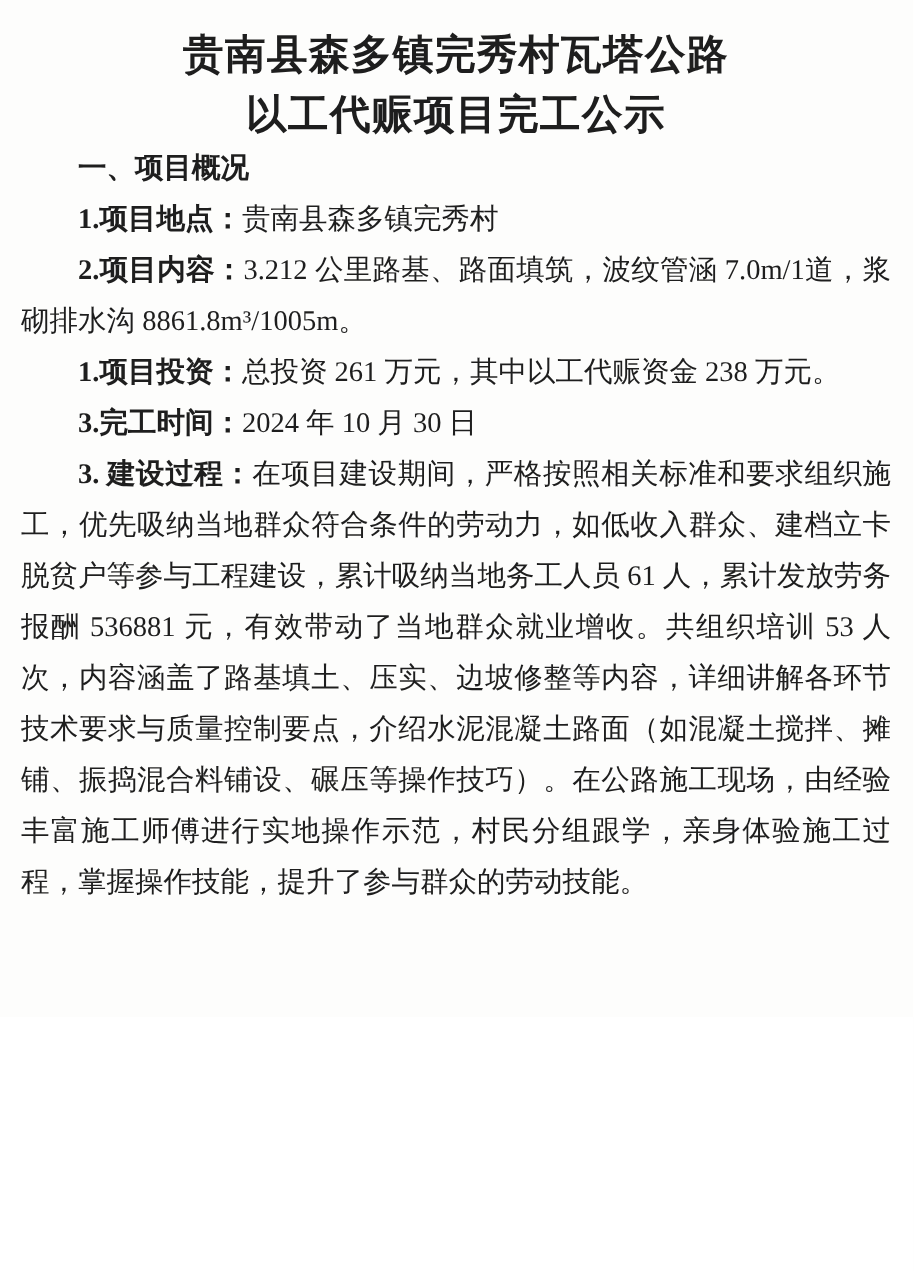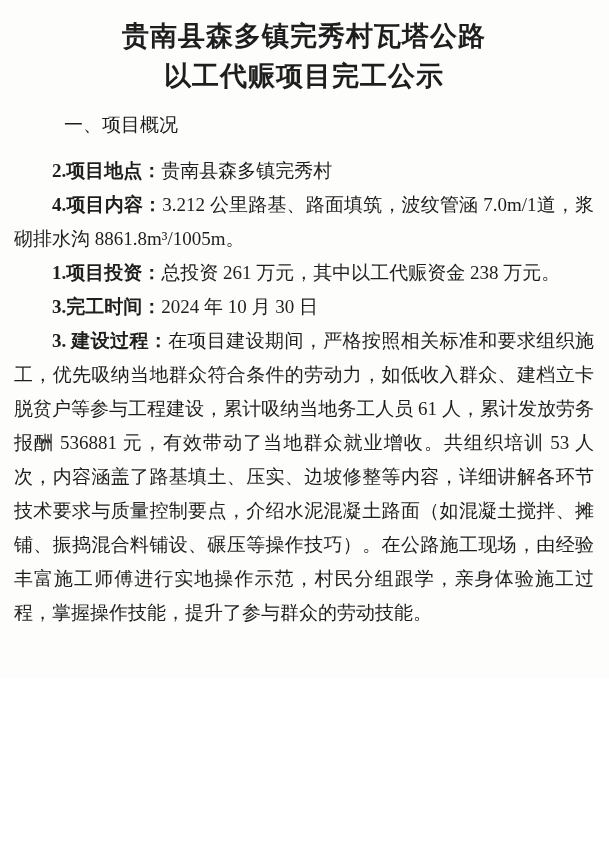--- a/index.html
+++ b/index.html
@@ -36,47 +36,47 @@
   .salutation {
     margin: 45px 0 0 0;
   }
   .para {
     margin: 0;
   }
   .indent {
     text-indent: 2em;
   }
   .section-heading {
-    margin: 12px;
+    margin: 0;
     font-size: 19px;
     line-height: 34px;
-    font-weight: normal;
+    font-weight: bold;
     text-indent: 2em;
   }
   .item-label {
     font-weight: bold;
   }
 </style>
 </head>
 <body>
 
 <div class="page">
 
   <h1 class="doc-title">
     <span class="title-line">贵南县森多镇完秀村瓦塔公路</span>
     <span class="title-line">以工代赈项目完工公示</span>
   </h1>
 
 
 
   <h2 class="section-heading">一、项目概况</h2>
 
-  <p class="para indent"><span class="item-label">2.项目地点：</span><span>贵南县森多镇完秀村</span></p>
+  <p class="para indent"><span class="item-label">1.项目地点：</span><span>贵南县森多镇完秀村</span></p>
 
-  <p class="para indent"><span class="item-label">4.项目内容：</span><span>3.212 公里路基、路面填筑，波纹管涵 7.0m/1道，浆砌排水沟 8861.8m³/1005m。</span></p>
+  <p class="para indent"><span class="item-label">2.项目内容：</span><span>3.212 公里路基、路面填筑，波纹管涵 7.0m/1道，浆砌排水沟 8861.8m³/1005m。</span></p>
 
   <p class="para indent"><span class="item-label">1.项目投资：</span><span>总投资 261 万元，其中以工代赈资金 238 万元。</span></p>
 
 
 
   <p class="para indent"><span class="item-label">3.完工时间：</span><span>2024 年 10 月 30 日</span></p>
 
   <p class="para indent"><span class="item-label">3. 建设过程：</span><span>在项目建设期间，严格按照相关标准和要求组织施工，优先吸纳当地群众符合条件的劳动力，如低收入群众、建档立卡脱贫户等参与工程建设，累计吸纳当地务工人员 61 人，累计发放劳务报酬 536881 元，有效带动了当地群众就业增收。共组织培训 53 人次，内容涵盖了路基填土、压实、边坡修整等内容，详细讲解各环节技术要求与质量控制要点，介绍水泥混凝土路面（如混凝土搅拌、摊铺、振捣混合料铺设、碾压等操作技巧）。在公路施工现场，由经验丰富施工师傅进行实地操作示范，村民分组跟学，亲身体验施工过程，掌握操作技能，提升了参与群众的劳动技能。</span></p>
 
 </div>

